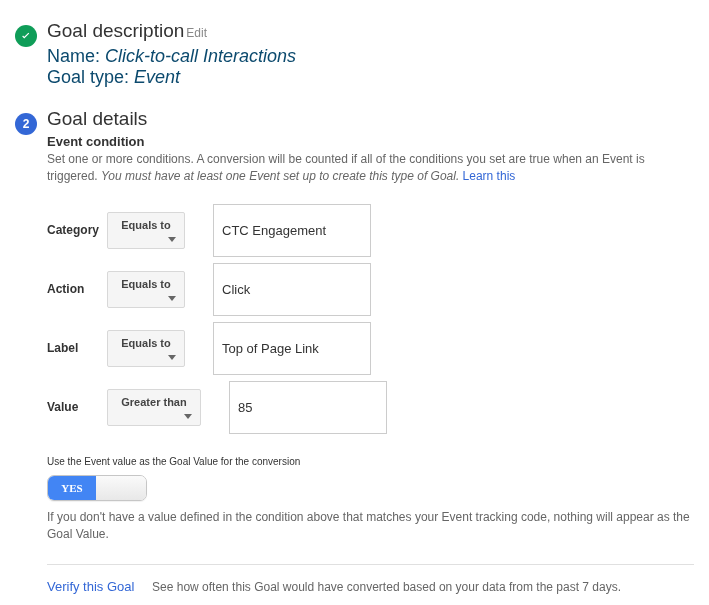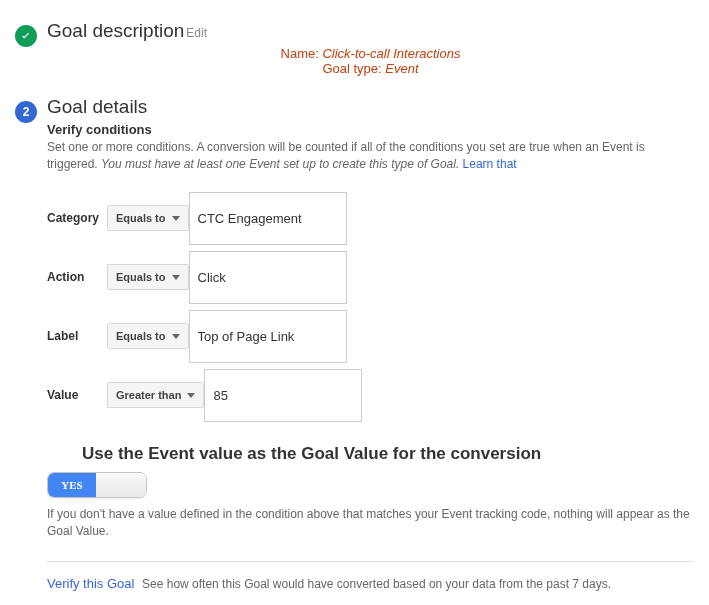--- a/index.html
+++ b/index.html
@@ -19,60 +19,62 @@
     color: #fff; font-size: 12px; font-weight: bold;
     margin-right: 10px; flex-shrink: 0; margin-top: 5px;
   }
   .badge-green { background: #0f9d58; }
   .badge-blue { background: #3367d6; }
   .check-svg { width: 14px; height: 14px; fill: #fff; }
   .step-body { flex: 1; }
   .step-title-row { display: flex; align-items: baseline; gap: 2px; margin-bottom: 4px; }
   .step-title { font-size: 19px; color: #333; }
   .edit-link { font-size: 12px; color: #888; cursor: pointer; }
-  .meta-line { font-size: 13px; color: #c2410c; text-align: center; }
+  .meta-line { font-size: 18px; color: #0c4a6e; }
   .meta-line .val { font-style: italic; }
   .desc-block { margin-bottom: 14px; }
   .sub-h { font-weight: bold; font-size: 13px; margin-bottom: 2px; }
   .hint { font-size: 12px; color: #666; line-height: 1.45; margin-bottom: 18px; }
   .hint .italic { font-style: italic; }
   .learn-more { color: #3367d6; cursor: pointer; }
   .cond-table { margin-bottom: 22px; }
   .cond-row { display: flex; align-items: center; margin-bottom: 6px; }
   .cond-label { width: 60px; font-weight: bold; font-size: 12px; }
   .dropdown {
     background: #f5f5f5;
     border: 1px solid #d8d8d8;
     border-radius: 2px;
     padding: 6px 8px;
     font-size: 11px;
     font-weight: bold;
     color: #444;
     display: inline-flex; align-items: center; gap: 6px;
     cursor: pointer;
     min-width: 78px;
+    margin-right: 28px;
+    flex-direction: column;
   }
   .dd-wide { min-width: 94px; }
   .caret {
     width: 0; height: 0;
     border-left: 4px solid transparent;
     border-right: 4px solid transparent;
     border-top: 5px solid #666;
     margin-left: auto;
   }
   .text-input {
     border: 1px solid #ccc;
     padding: 18px 8px;
     font-size: 13px;
     width: 158px;
     color: #333;
     border-radius: 0;
   }
   .section-gap { margin-bottom: 10px; }
-  .bold-line { font-weight: bold; font-size: 17px; margin-bottom: 8px; margin-left: 35px; }
+  .bold-line { font-weight: normal; font-size: 10px; margin-bottom: 8px; }
   .toggle-wrap { margin-bottom: 8px; }
   .toggle {
     width: 100px; height: 26px;
     display: inline-flex;
     border-radius: 7px;
     overflow: hidden;
     border: 1px solid #c6c6c6;
     cursor: pointer;
     box-shadow: 0 1px 1px rgba(0,0,0,0.06);
     font-family: Liberation Serif, serif;
@@ -87,21 +89,21 @@
   .toggle-off {
     flex: 1;
     background: linear-gradient(#fafafa,#e8e8e8);
   }
   hr.sep {
     border: none;
     border-top: 1px solid #e0e0e0;
     margin: 20px 0 14px;
   }
   .verify-row { margin-bottom: 18px; }
-  .verify-link { color: #3367d6; font-size: 13px; cursor: pointer; margin-right: 4px; }
+  .verify-link { color: #3367d6; font-size: 13px; cursor: pointer; margin-right: 14px; }
   .verify-text { color: #666; font-size: 12px; }
   .btn-row { display: flex; gap: 12px; }
   .btn {
     padding: 7px 20px;
     font-size: 12px;
     border-radius: 2px;
     cursor: pointer;
     border: 1px solid #ccc;
     background: #fff;
     color: #555;
@@ -146,24 +148,24 @@
 </div>
 
 <div class="step">
   <div class="step-badge badge-blue">
     <span>2</span>
   </div>
   <div class="step-body">
     <div class="step-title-row">
       <span class="step-title">Goal details</span>
     </div>
-    <div class="sub-h">Verify conditions</div>
+    <div class="sub-h">Event condition</div>
     <div class="hint">
       <span>Set one or more conditions. A conversion will be counted if all of the conditions you set are true when an Event is triggered. </span><span class="italic">You must have at least one Event set up to create this type of Goal.</span>
-      <span class="learn-more">Learn that</span>
+      <span class="learn-more">Learn this</span>
     </div>
 
     <div class="cond-table">
       <div class="cond-row">
         <span class="cond-label">Category</span>
         <span class="dropdown">
           <span>Equals to</span>
           <span class="caret"></span>
         </span>
         <input class="text-input" value="CTC Engagement" style="">

